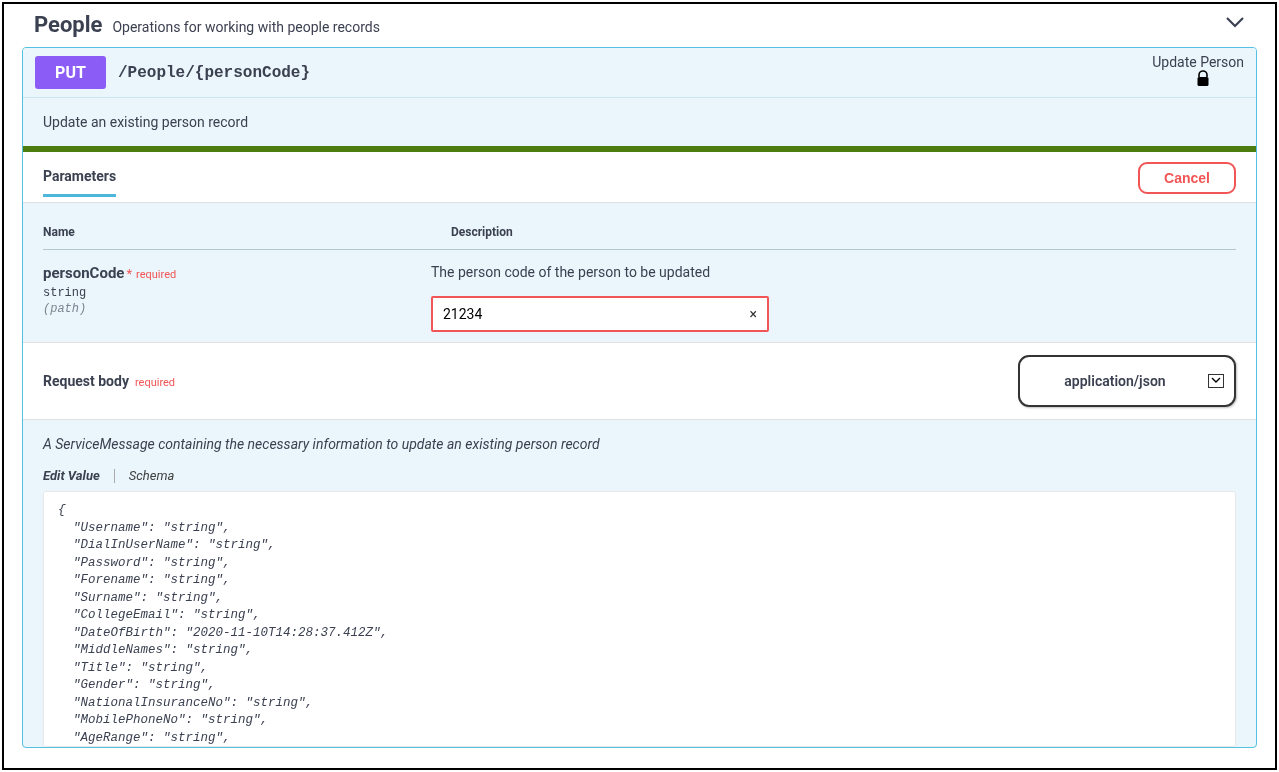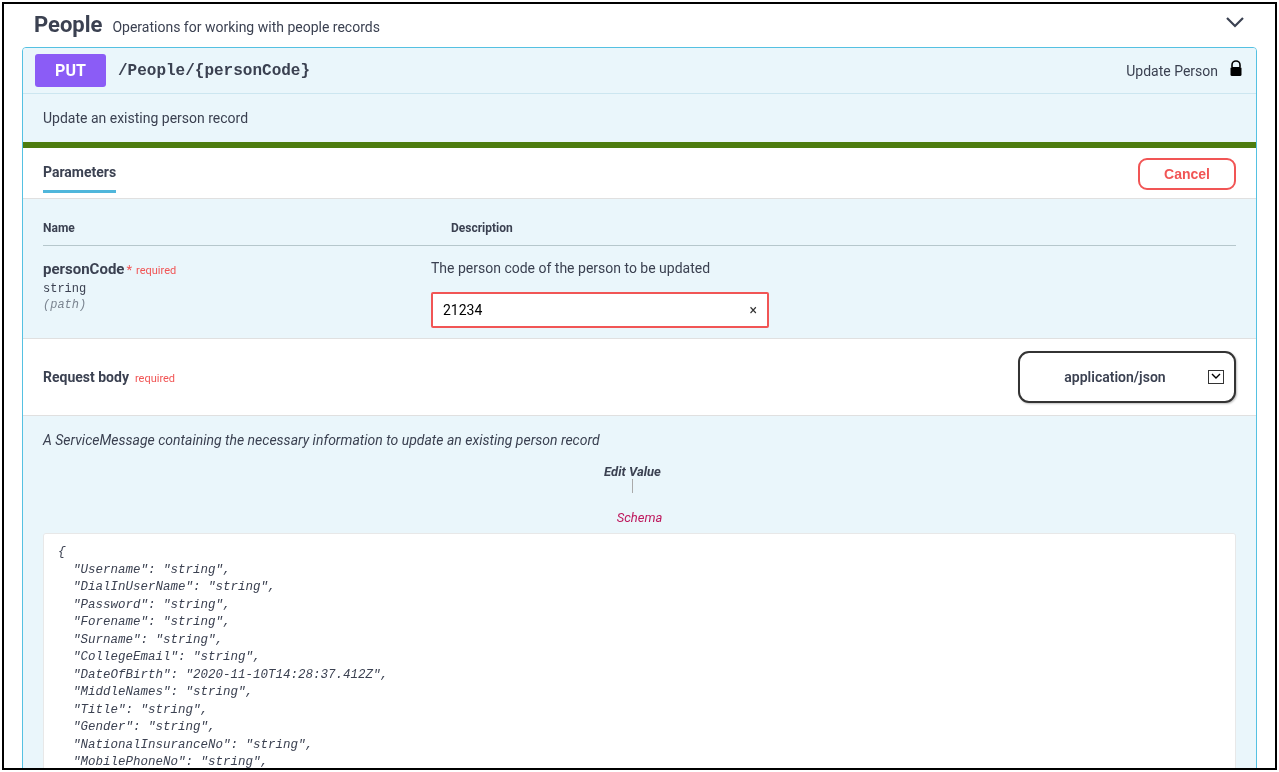--- a/index.html
+++ b/index.html
@@ -67,20 +67,21 @@
   font-size: 16px;
   font-weight: 600;
   color: #3b4151;
   flex: 1;
 }
 .summary-right {
   display: flex;
   align-items: center;
   font-size: 14px;
   color: #3b4151;
+  flex-direction: column;
 }
 .lock-icon {
   margin-left: 10px;
 }
 .opblock-desc {
   padding: 16px 20px;
   font-size: 14px;
   color: #3b4151;
   background: #eaf6fb;
 }
@@ -243,37 +244,35 @@
 .body-desc {
   font-size: 14px;
   color: #3b4151;
   margin-bottom: 16px;
 }
 .tabs {
   display: flex;
   align-items: center;
   font-size: 13px;
   margin-bottom: 8px;
-  flex-direction: column;
 }
 .tab-active {
   font-weight: 700;
   color: #3b4151;
   margin-right: 14px;
 }
 .tab-divider {
   width: 1px;
   height: 14px;
   background: #aaa;
   margin-right: 14px;
 }
 .tab-inactive {
-  color: #be185d;
+  color: #404040;
   cursor: pointer;
-  margin-top: 17px;
 }
 .code-area {
   background: #fff;
   border: 1px solid #e8e8e8;
   border-radius: 3px;
   padding: 10px 14px;
   font-family: "Courier New", monospace;
   font-size: 12.5px;
   color: #3b4151;
   line-height: 1.4;

